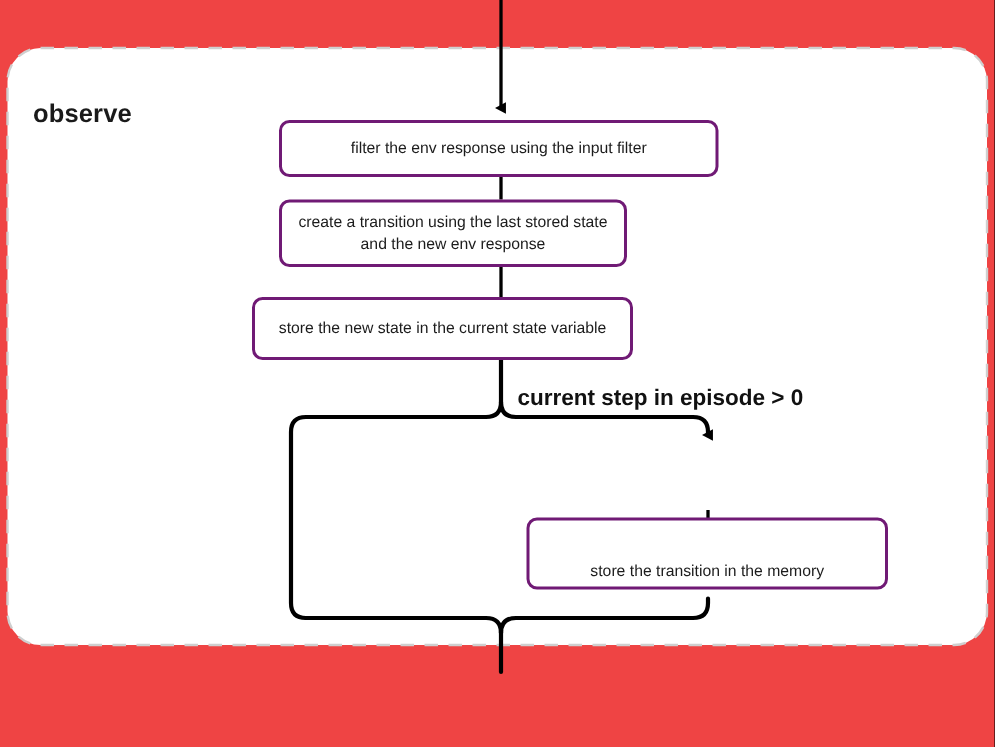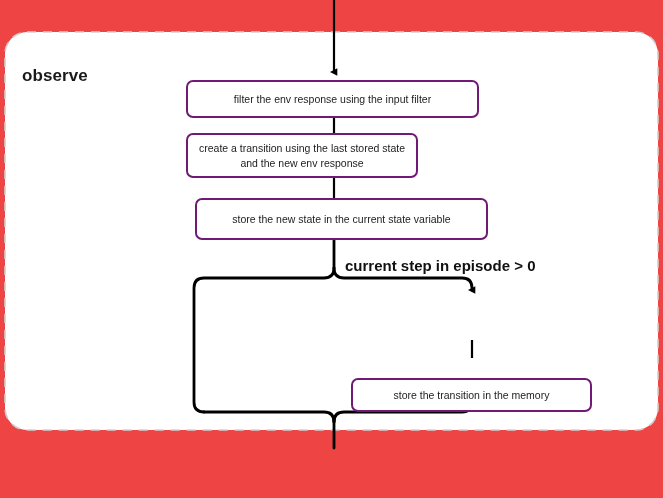--- a/index.html
+++ b/index.html
@@ -119,24 +119,24 @@
   <div class="group-title">observe</div>
 
   <div class="node" style="left:186px; top:80px; width:293px; height:38px;">
     <span>filter the env response using the input filter</span>
   </div>
 
   <div class="node" style="left:186px; top:133px; width:232px; height:45px;">
     <span>create a transition using the last stored state and the new env response</span>
   </div>
 
-  <div class="node" style="left:195px; top:198px; width:293px; height:42px;">
+  <div class="node" style="left:168px; top:198px; width:254px; height:42px;">
     <span>store the new state in the current state variable</span>
   </div>
 
 
-  <div class="node" style="left:351px; top:378px; width:241px; height:34px;">
+  <div class="node" style="left:351px; top:345px; width:241px; height:48px;align-items:flex-end;">
     <span>store the transition in the memory</span>
   </div>
 
   <div class="edge-label" style="left:345px; top:257px;">current step in episode &gt; 0</div>
 
 </div>
 
 </body></html>

